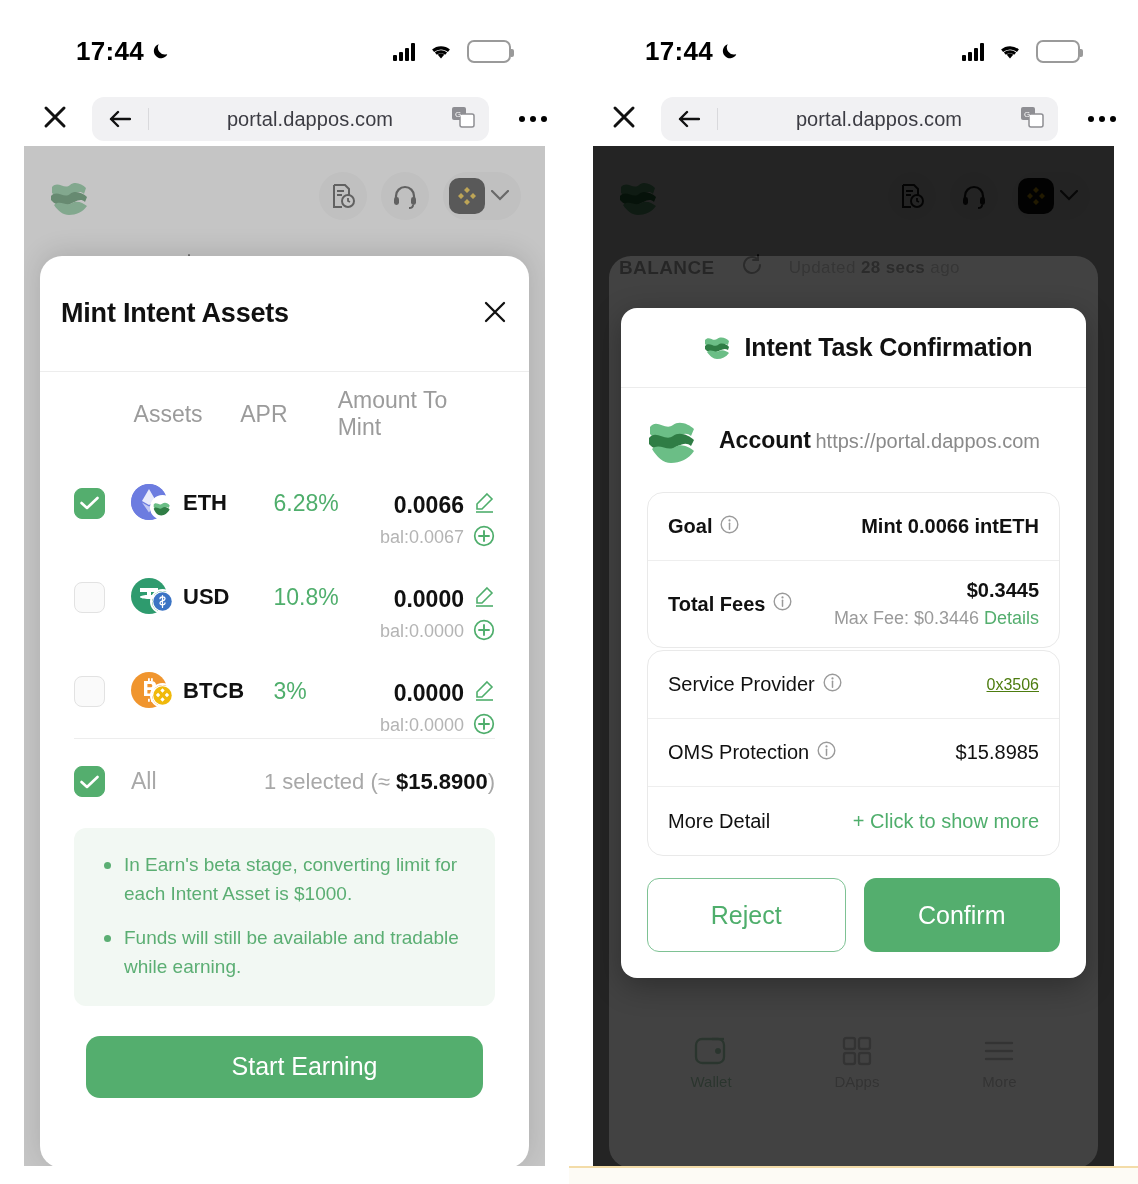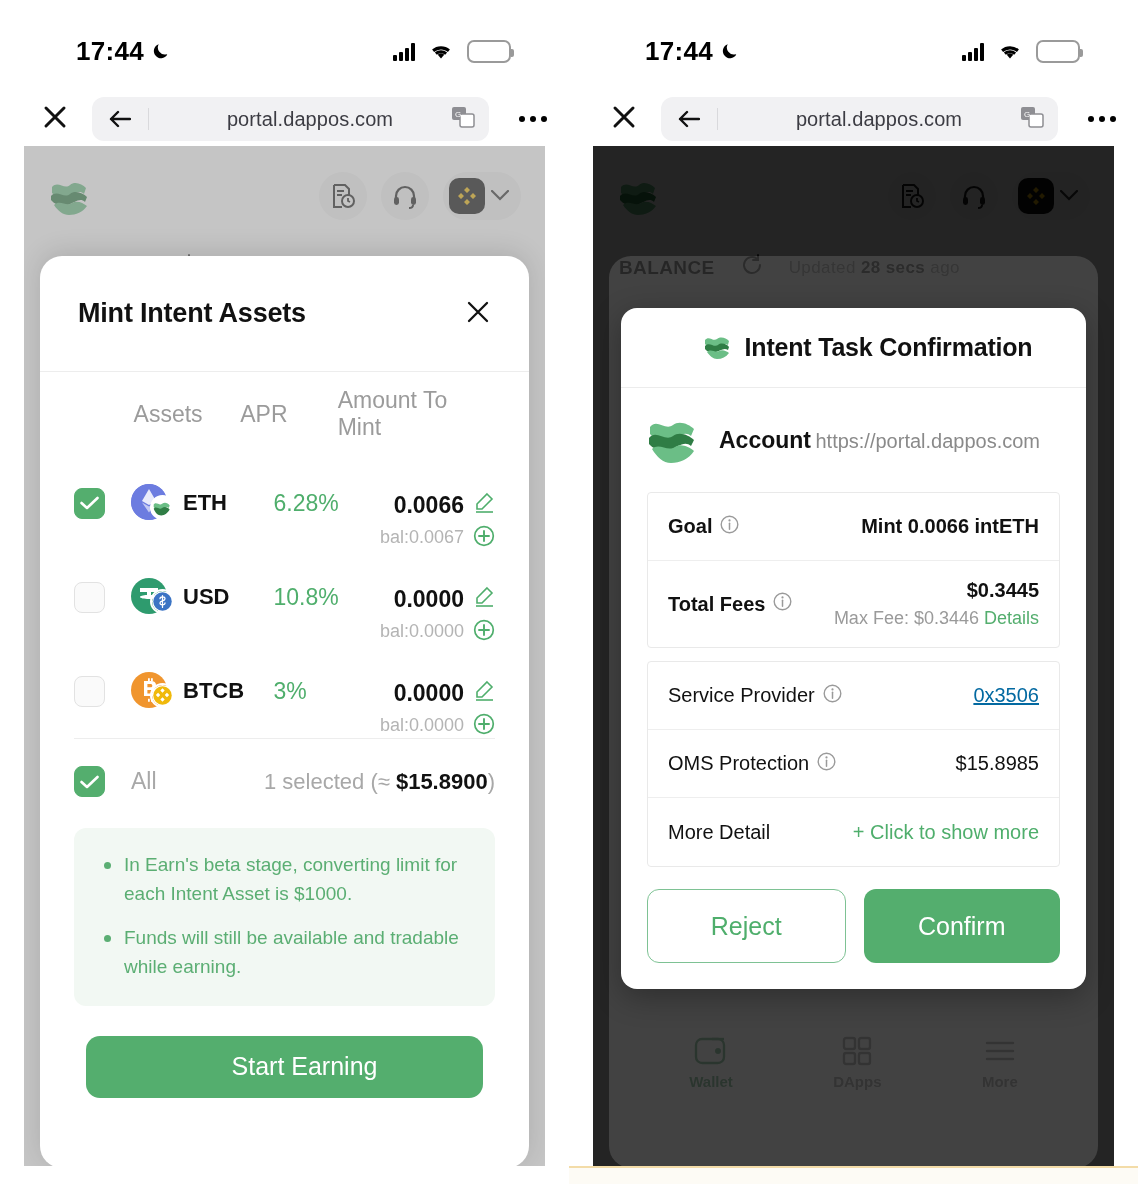--- a/index.html
+++ b/index.html
@@ -105,37 +105,37 @@
   }
   .bal-upd { font-size:17px; color:#8d8d8d; font-weight:400; }
   .bal-upd b { color:#3f3f3f; font-weight:700; }
 
   
   .tabbar {
     position:absolute; left:0; right:0; bottom:64px; height:78px;
     display:flex; align-items:center; justify-content:space-around; padding: 0 46px;
   }
   .tab { display:flex; flex-direction:column; align-items:center; gap:7px; }
-  .tab .tlabel { font-size:15px; font-weight:700; color:#7d7d7d; }
+  .tab .tlabel { font-size:15px; font-weight:400; color:#7d7d7d; }
   .tab.active .tlabel { color:#3d8b56; }
   .homebar {
     position:absolute; left:50%; transform:translateX(-50%); bottom:22px;
     width:186px; height:9px; border-radius:6px; background:#000;
   }
 
   
   .scrim-light { position:absolute; inset:0; background:rgba(150,150,150,.55); }
   .sheet {
     position:absolute; left:16px; right:16px; bottom:-2px; top:110px;
     background:#fff; border-radius:22px;
     box-shadow:0 -4px 26px rgba(0,0,0,.12);
     display:flex; flex-direction:column;
   }
   .sheet-head {
-    height:116px; display:flex; align-items:center; padding: 0 38px;
+    height:116px; display:flex; align-items:center; padding: 0 21px;
     border-bottom:1px solid #ededed;
   }
   .sheet-title { font-size:27px; font-weight:bold; color:#111; letter-spacing:-.2px; }
   .sheet-x { margin-left:auto; cursor:pointer; }
   .sheet-body { flex:1; padding: 0 34px; display:flex; flex-direction:column; }
 
   .col-head { display:flex; align-items:center; height:84px; font-size:23px; color:#9b9b9b; }
   .ch-assets { width:170px; text-align:center; padding-left:22px; }
   .ch-apr { width:100px; }
   .ch-amt { margin-left:auto; padding-right:2px; }
@@ -203,33 +203,33 @@
     height:80px; display:flex; align-items:center; justify-content:center; gap:12px;
     border-bottom:1px solid #ececec;
     padding-left:28px;
   }
   .dlg-title { font-size:25px; font-weight:bold; color:#111; letter-spacing:-.2px; }
   .dlg-body { padding: 22px 26px 26px 26px; }
   .acct-row { display:flex; align-items:center; gap:16px; margin-bottom:22px; }
   .acct-txt .a1 { font-size:23px; font-weight:bold; color:#111; }
   .acct-txt .a2 { font-size:20px; color:#8a8a8a; margin-top:0; }
 
-  .card { border:1px solid #e9e9e9; border-radius:4px; margin-bottom:13px; }
+  .card { border:1px solid #e9e9e9; border-radius:16px; margin-bottom:2px; }
   .crow {
     display:flex; align-items:center; justify-content:space-between;
     padding: 18px 20px; border-bottom:1px solid #eeeeee; min-height:68px;
   }
   .card .crow:last-child { border-bottom:none; }
   .clabel { display:flex; align-items:center; gap:8px; font-size:20px; color:#111; font-weight:bold; }
   .clabel.norm { font-weight:normal; }
   .cval { font-size:20px; color:#111; font-weight:bold; text-align:right; }
   .cval.norm { font-weight:normal; }
   .cval .sub { font-size:18px; color:#9a9a9a; font-weight:normal; margin-top:6px; display:block; }
   .cval .sub a { color:#54AE6E; text-decoration:none; }
-  .link-green { color:#0369a1; text-decoration:underline; font-size:20px; }
+  .link-green { color:#4d7c0f; text-decoration:underline; font-size:16px; }
   .green-plus { color:#4FAE6C; font-size:20px; }
 
   .btnrow { display:flex; gap:18px; margin-top:22px; }
   .btn {
     flex:1; height:74px; border-radius:12px; font-size:25px; display:flex;
     align-items:center; justify-content:center; cursor:pointer;
   }
   .btn-reject { border:1.5px solid #7EC294; color:#4FAE6C; background:#fff; }
   .btn-confirm { background:#54AE6E; color:#fff; border:none; }
 

